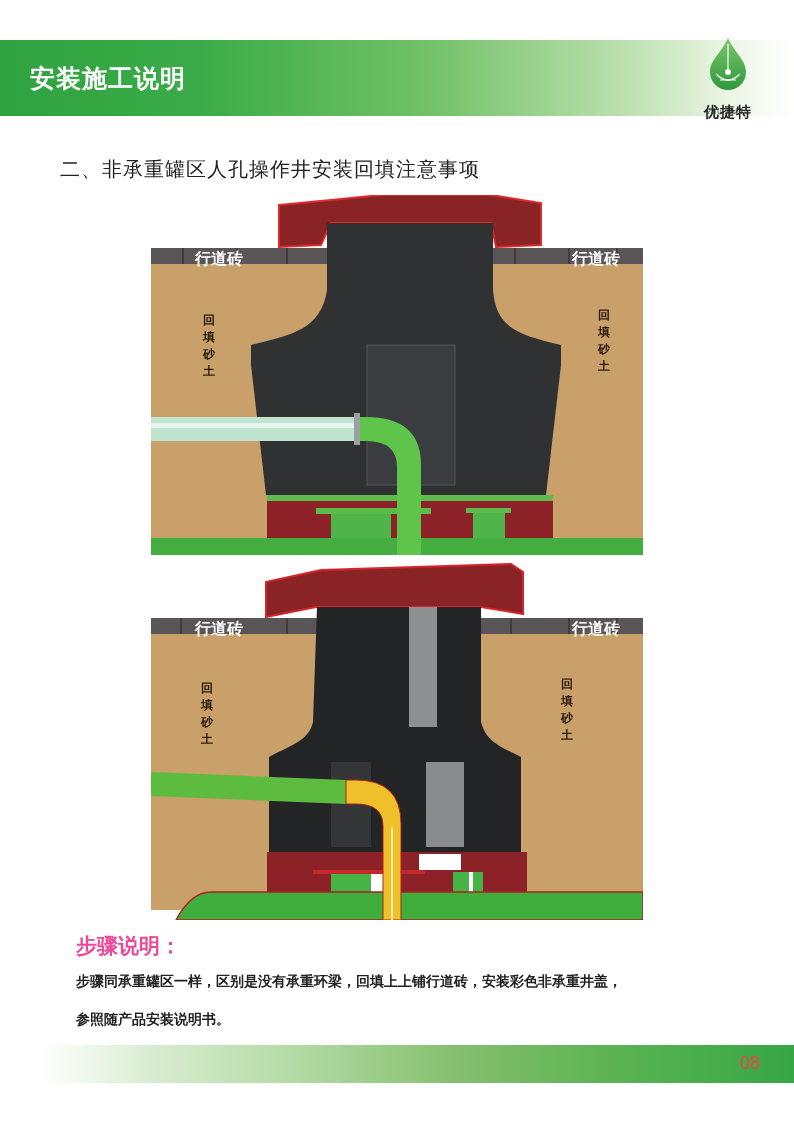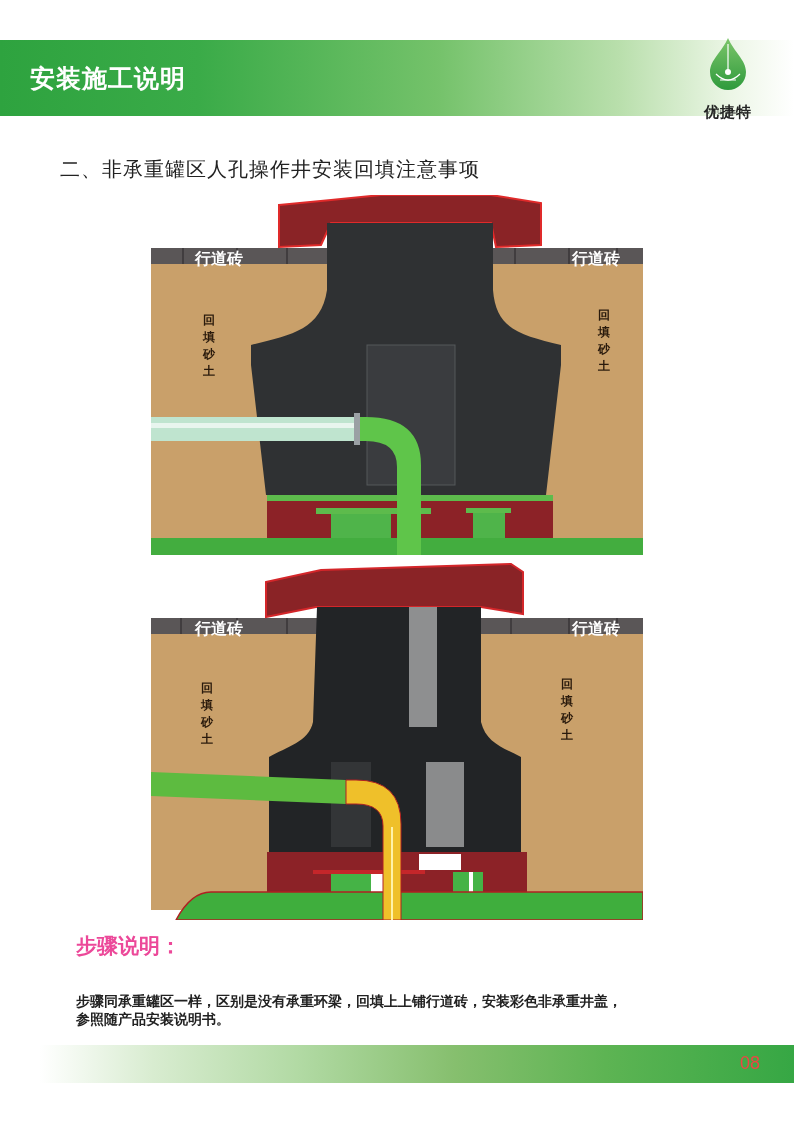--- a/index.html
+++ b/index.html
@@ -45,21 +45,21 @@
     text-align: center; font-weight: bold;
   }
 
   
   .steps-title {
     position: absolute; left: 76px; top: 932px; font-size: 21px; font-weight: bold; color: #ec4899;
   }
   .steps-text {
     position: absolute; left: 76px; width: 680px; font-size: 14px; font-weight: bold; color: #222;
   }
-  .steps-line1 { top: 973px; margin-top: 20px; }
+  .steps-line1 { top: 973px; }
   .steps-line2 { top: 1011px; }
 
   
   .footer-band {
     position: absolute; left: 40px; top: 1045px; width: 754px; height: 38px;
     background: linear-gradient(90deg, #ffffff 0%, #d8ecd0 15%, #b0d9a2 35%, #86bf6e 55%, #5db453 75%, #36a744 100%);
   }
   .page-number {
     position: absolute; left: 740px; top: 1053px; font-size: 18px; color: #ef4444;
     font-family: "Liberation Sans", sans-serif;

